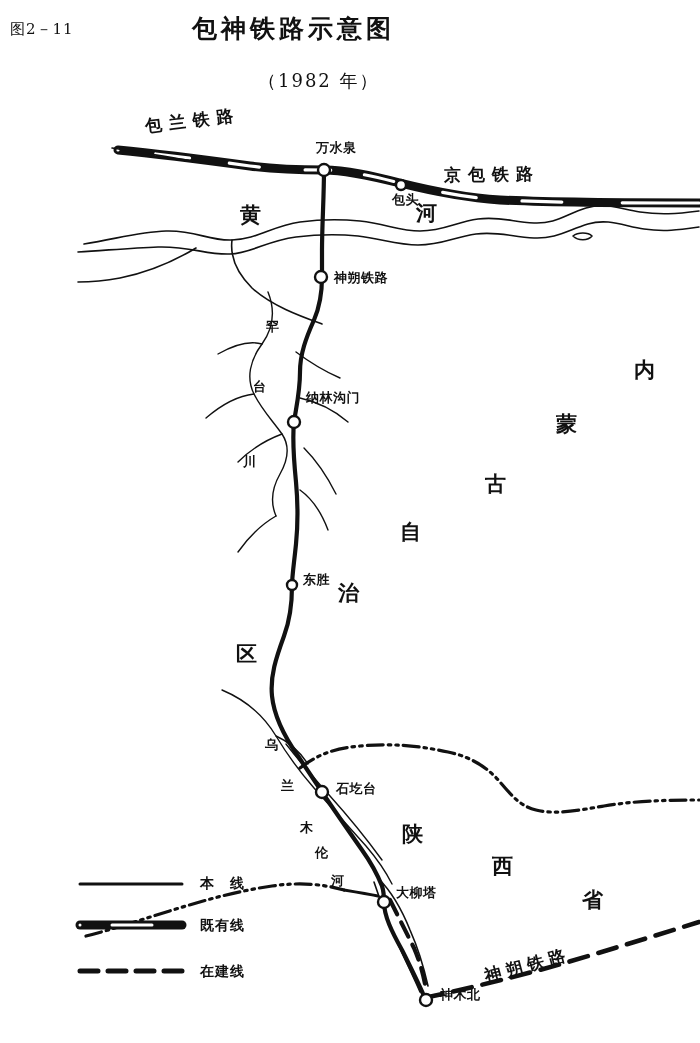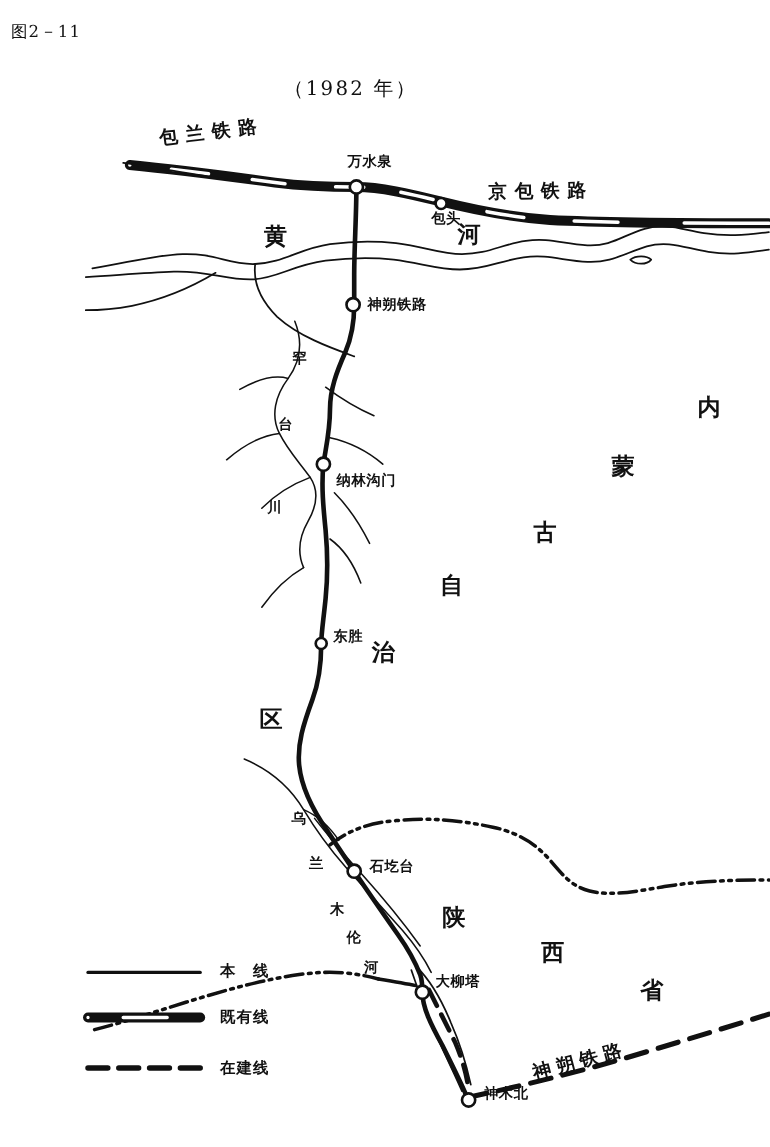--- a/index.html
+++ b/index.html
@@ -81,20 +81,21 @@
     font-weight: 600;
     letter-spacing: 1px;
   }
 </style>
 </head>
 <body>
 
 <div id="map-root">
 
   <div class="txt fig-num" style="left:10px; top:22px;">图2－11</div>
+  <div class="txt map-title" style="left:192px; top:16px;">包神铁路示意图</div>
   <div class="txt map-subtitle" style="left:258px; top:72px;">（1982 年）</div>
 
   <svg id="map-svg" width="700" height="1043" viewBox="0 0 700 1043">
 
     <defs>
 
       <clipPath id="clipAll">
           <rect x="0" y="0" width="700" height="1043"></rect>
         </clipPath>
     </defs>
@@ -279,21 +280,21 @@
   <div class="txt province-char" style="left:338px; top:583px;">治</div>
   <div class="txt province-char" style="left:236px; top:644px;">区</div>
 
   <div class="txt province-char" style="left:402px; top:824px;">陕</div>
   <div class="txt province-char" style="left:492px; top:856px;">西</div>
   <div class="txt province-char" style="left:582px; top:890px;">省</div>
 
   <div class="txt station-label" style="left:316px; top:141px;">万水泉</div>
   <div class="txt station-label" style="left:392px; top:157px;margin-top:36px;">包头</div>
   <div class="txt station-label" style="left:334px; top:271px;">神朔铁路</div>
-  <div class="txt station-label" style="left:306px; top:431px;font-family:Liberation Mono, monospace;">纳林沟门</div>
+  <div class="txt station-label" style="left:306px; top:392px;font-family:Liberation Mono, monospace;">纳林沟门</div>
   <div class="txt station-label" style="left:303px; top:573px;">东胜</div>
   <div class="txt station-label" style="left:336px; top:782px;">石圪台</div>
   <div class="txt station-label" style="left:396px; top:886px;">大柳塔</div>
   <div class="txt station-label" style="left:440px; top:988px;">神木北</div>
 
   <div class="txt legend-label" style="left:200px; top:876px;">本　线</div>
   <div class="txt legend-label" style="left:200px; top:918px;">既有线</div>
   <div class="txt legend-label" style="left:200px; top:964px;">在建线</div>
 
 </div>

